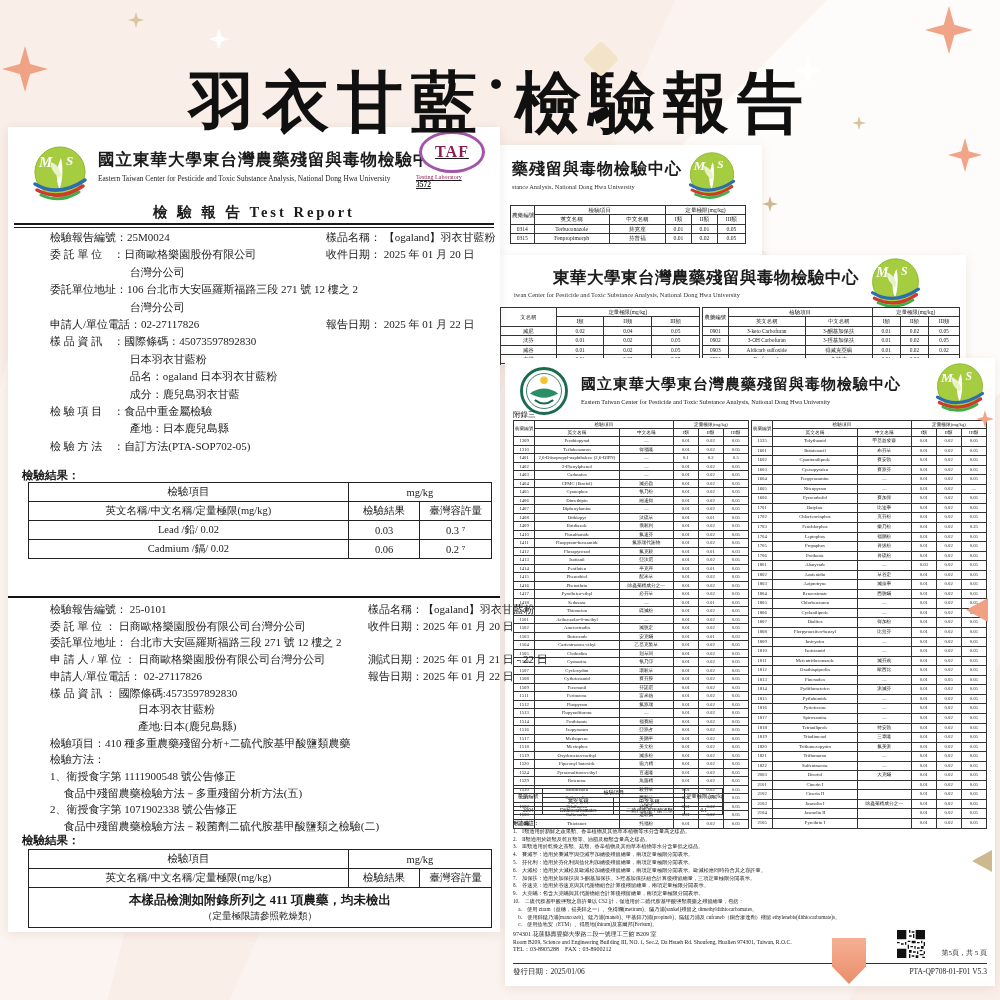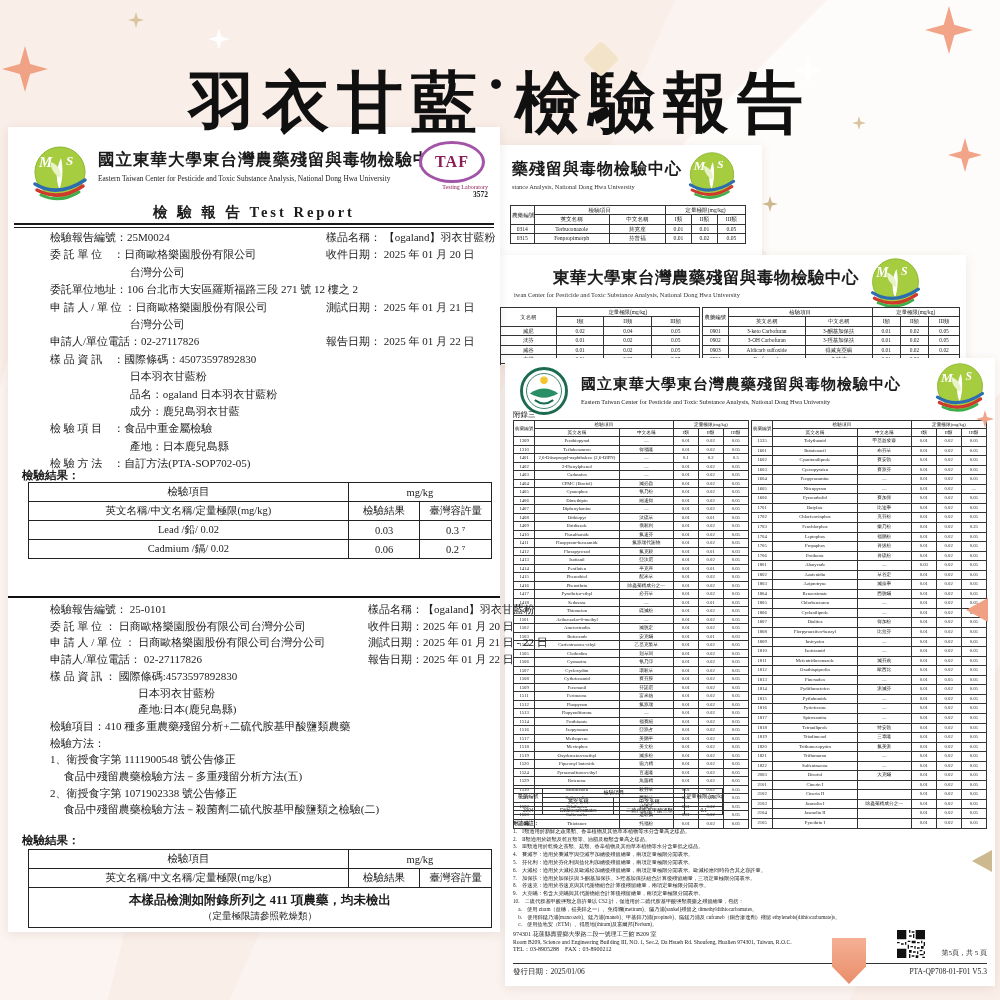--- a/index.html
+++ b/index.html
@@ -25,21 +25,21 @@
   .doc-mr{left:500px;top:255px;width:466px;height:110px;z-index:2;overflow:hidden;}
   .doc-br{left:505px;top:358px;width:490px;height:628px;z-index:3;overflow:hidden;}
   .doc-main{left:8px;top:127px;width:492px;height:805px;z-index:4;}
 
   
   .ms-logo{position:absolute;display:block;}
   .ms-logo svg{width:100%;height:100%;display:block;}
   .m-logo{left:22px;top:18px;width:60px;height:60px;}
   .m-center-name{position:absolute;left:90px;top:22px;font-size:16.5px;font-weight:bold;letter-spacing:1px;white-space:nowrap;}
   .m-center-en{position:absolute;left:90px;top:47px;font-size:7.4px;color:#222;white-space:nowrap;}
-  .taf{position:absolute;left:408px;top:14px;width:72px;text-align:right;}
+  .taf{position:absolute;left:408px;top:4px;width:72px;text-align:left;text-decoration:underline;}
   .taf-ellipse{width:60px;height:36px;margin:0 auto;border:3px solid #a255a8;border-radius:50%;display:flex;align-items:center;justify-content:center;background:#fff;}
   .taf-word{font-size:16px;font-weight:bold;color:#8c1d54;letter-spacing:1px;}
   .taf-sub{font-size:6px;color:#8c1d54;margin-top:1px;}
   .taf-num{font-size:7.5px;color:#222;font-weight:bold;}
   .m-report-title{position:absolute;left:0;right:0;top:76px;text-align:center;font-size:14.5px;font-weight:bold;letter-spacing:3px;}
   .dblline{position:absolute;left:6px;right:6px;top:96px;border-top:2px solid #1a1a1a;border-bottom:1px solid #1a1a1a;height:2px;}
 
   .fields{position:absolute;left:14px;right:8px;font-size:11px;}
   .fields1{top:102px;line-height:17.4px;}
   .fields2{top:474px;line-height:16.7px;}
@@ -1190,21 +1190,20 @@
     <div class="taf-num">3572</div>
   </div>
   <div class="m-report-title">檢 驗 報 告 Test Report</div>
   <div class="dblline"></div>
 
   <div class="fields fields1">
       <div class="fline"><span class="fl">檢驗報告編號：25M0024</span><span class="fr">樣品名稱： 【ogaland】羽衣甘藍粉</span></div>
       <div class="fline"><span class="fl">委 託 單 位　：日商歐格樂園股份有限公司</span><span class="fr">收件日期： 2025 年 01 月 20 日</span></div>
       <div class="fline"><span class="fl">　　　　　　　 台灣分公司</span></div>
       <div class="fline"><span class="fl">委託單位地址：106 台北市大安區羅斯福路三段 271 號 12 樓之 2</span></div>
-      <div class="fline"><span class="fl">申 請 人 / 單 位 ：日商歐格樂園股份有限公司</span><span class="fr">測試日期： 2025 年 01 月 21 日</span></div>
       <div class="fline"><span class="fl">　　　　　　　 台灣分公司</span></div>
       <div class="fline"><span class="fl">申請人/單位電話：02-27117826</span><span class="fr">報告日期： 2025 年 01 月 22 日</span></div>
       <div class="fline"><span class="fl">樣 品 資 訊　：國際條碼：45073597892830</span></div>
       <div class="fline"><span class="fl">　　　　　　　 日本羽衣甘藍粉</span></div>
       <div class="fline"><span class="fl">　　　　　　　 品名：ogaland 日本羽衣甘藍粉</span></div>
       <div class="fline"><span class="fl">　　　　　　　 成分：鹿兒島羽衣甘藍</span></div>
       <div class="fline"><span class="fl">檢 驗 項 目　：食品中重金屬檢驗</span></div>
       <div class="fline"><span class="fl">　　　　　　　 產地：日本鹿兒島縣</span></div>
       <div class="fline"><span class="fl">檢 驗 方 法　：自訂方法(PTA-SOP702-05)</span></div>
     </div>
@@ -1234,20 +1233,21 @@
           <td>0.2 ⁷</td>
         </tr>
       </tbody>
   </table>
 
   <div class="divider"></div>
 
   <div class="fields fields2">
       <div class="fline"><span class="fl">檢驗報告編號： 25-0101</span><span class="fr">樣品名稱：【ogaland】羽衣甘藍粉</span></div>
       <div class="fline"><span class="fl">委 託 單 位 ： 日商歐格樂園股份有限公司台灣分公司</span><span class="fr">收件日期：2025 年 01 月 20 日</span></div>
+      <div class="fline"><span class="fl">委託單位地址： 台北市大安區羅斯福路三段 271 號 12 樓之 2</span></div>
       <div class="fline"><span class="fl">申 請 人 / 單 位 ： 日商歐格樂園股份有限公司台灣分公司</span><span class="fr">測試日期：2025 年 01 月 21 日 - 22 日</span></div>
       <div class="fline"><span class="fl">申請人/單位電話： 02-27117826</span><span class="fr">報告日期：2025 年 01 月 22 日</span></div>
       <div class="fline"><span class="fl">樣 品 資 訊 ： 國際條碼:4573597892830</span></div>
       <div class="fline"><span class="fl">　　　　　　　　日本羽衣甘藍粉</span></div>
       <div class="fline"><span class="fl">　　　　　　　　產地:日本(鹿兒島縣)</span></div>
       <div class="fline"><span class="fl">檢驗項目：410 種多重農藥殘留分析+二硫代胺基甲酸鹽類農藥</span></div>
       <div class="fline"><span class="fl">檢驗方法：</span></div>
       <div class="fline"><span class="fl">1、衛授食字第 1111900548 號公告修正</span></div>
       <div class="fline"><span class="fl">　  食品中殘留農藥檢驗方法－多重殘留分析方法(五)</span></div>
       <div class="fline"><span class="fl">2、衛授食字第 1071902338 號公告修正</span></div>

